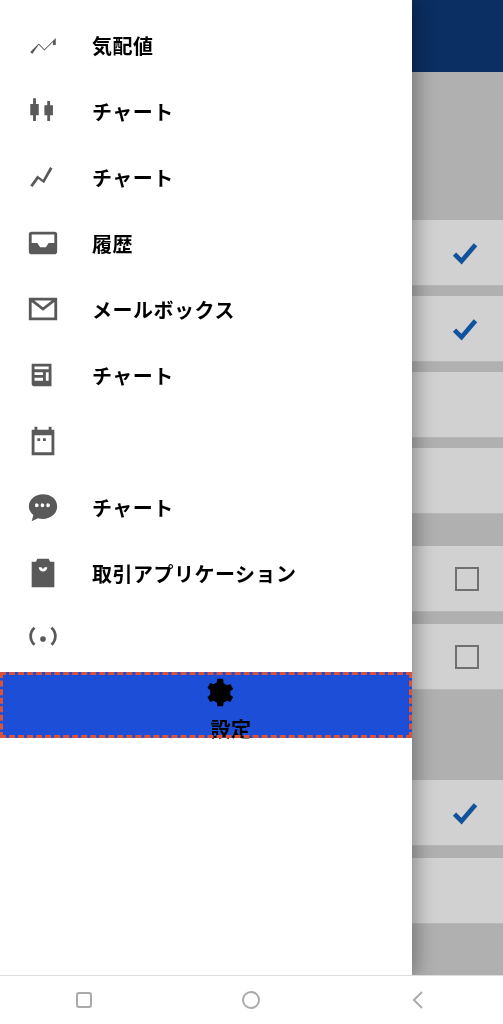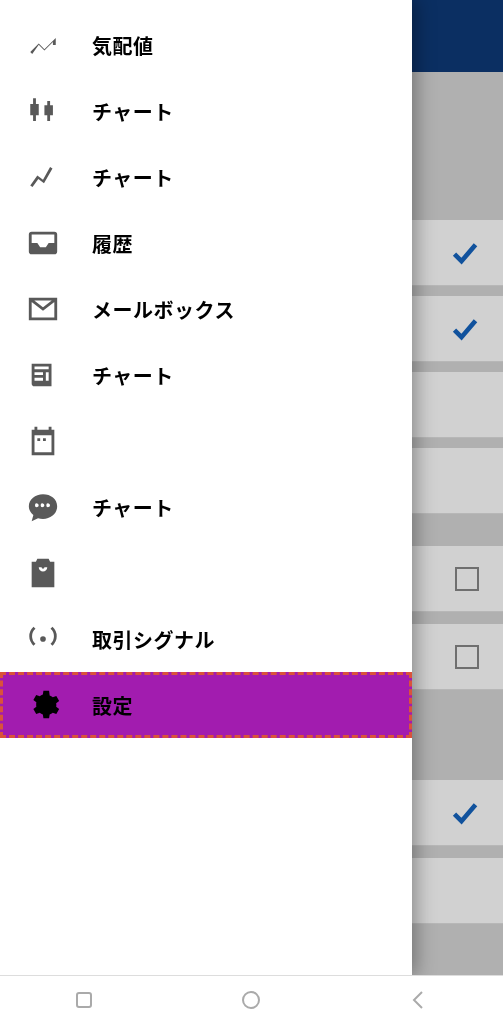--- a/index.html
+++ b/index.html
@@ -43,21 +43,21 @@
     background:rgba(0,0,0,.18);z-index:4;
   }
   .menu{
     list-style:none;margin:0;padding:12px 0 0 0;
   }
   .menu-item{
     height:66px;display:flex;align-items:center;
     padding-left:22px;box-sizing:border-box;cursor:pointer;
   }
   .menu-item.highlight{
-    background:#a21caf;position:relative;
+    background:#1d4ed8;position:relative;flex-direction:column;
   }
   .menu-item.highlight::before{
     content:"";position:absolute;inset:0;pointer-events:none;
     border:3px dashed #d9533b;
   }
   .ic{
     width:42px;height:42px;display:flex;align-items:center;justify-content:center;
     color:#595959;flex:0 0 42px;
   }
   .ic.hl{color:#000;}
@@ -190,29 +190,29 @@
       <span class="lbl">チャート</span>
     </li>
 
 
     <li class="menu-item">
       <span class="ic">
         <svg viewBox="0 0 24 24">
             <path d="M7 4l1-2h8l1 2h3v18H4V4zm2 4a3 3 0 006 0h-2a1 1 0 01-2 0z"></path>
           </svg>
       </span>
+      <span class="lbl">取引アプリケーション</span>
     </li>
 
     <li class="menu-item">
       <span class="ic">
         <svg viewBox="0 0 24 24">
             <path d="M12 10a2 2 0 100 4 2 2 0 000-4zm-5.3 5.3l-1.4 1.4a9 9 0 010-13.4l1.4 1.4a7 7 0 000 10.6zm10.6 0a7 7 0 000-10.6l1.4-1.4a9 9 0 010 13.4z"></path>
           </svg>
       </span>
-      <span class="lbl">取引シグナル</span>
     </li>
 
     <li class="menu-item highlight">
       <span class="ic hl">
         <svg viewBox="0 0 24 24">
             <path d="M12 8a4 4 0 100 8 4 4 0 000-8zm9.4 4a7.6 7.6 0 00-.1-1.3l2.1-1.6-2-3.5-2.5 1a7.6 7.6 0 00-2.2-1.3L16.3 2h-4l-.4 2.6A7.6 7.6 0 009.7 5.9l-2.5-1-2 3.5 2.1 1.6A7.6 7.6 0 007.2 12c0 .4 0 .9.1 1.3l-2.1 1.6 2 3.5 2.5-1c.7.5 1.4 1 2.2 1.3l.4 2.6h4l.4-2.6c.8-.3 1.5-.8 2.2-1.3l2.5 1 2-3.5-2.1-1.6c.1-.4.1-.9.1-1.3z"></path>
           </svg>
       </span>
       <span class="lbl">設定</span>
     </li>

